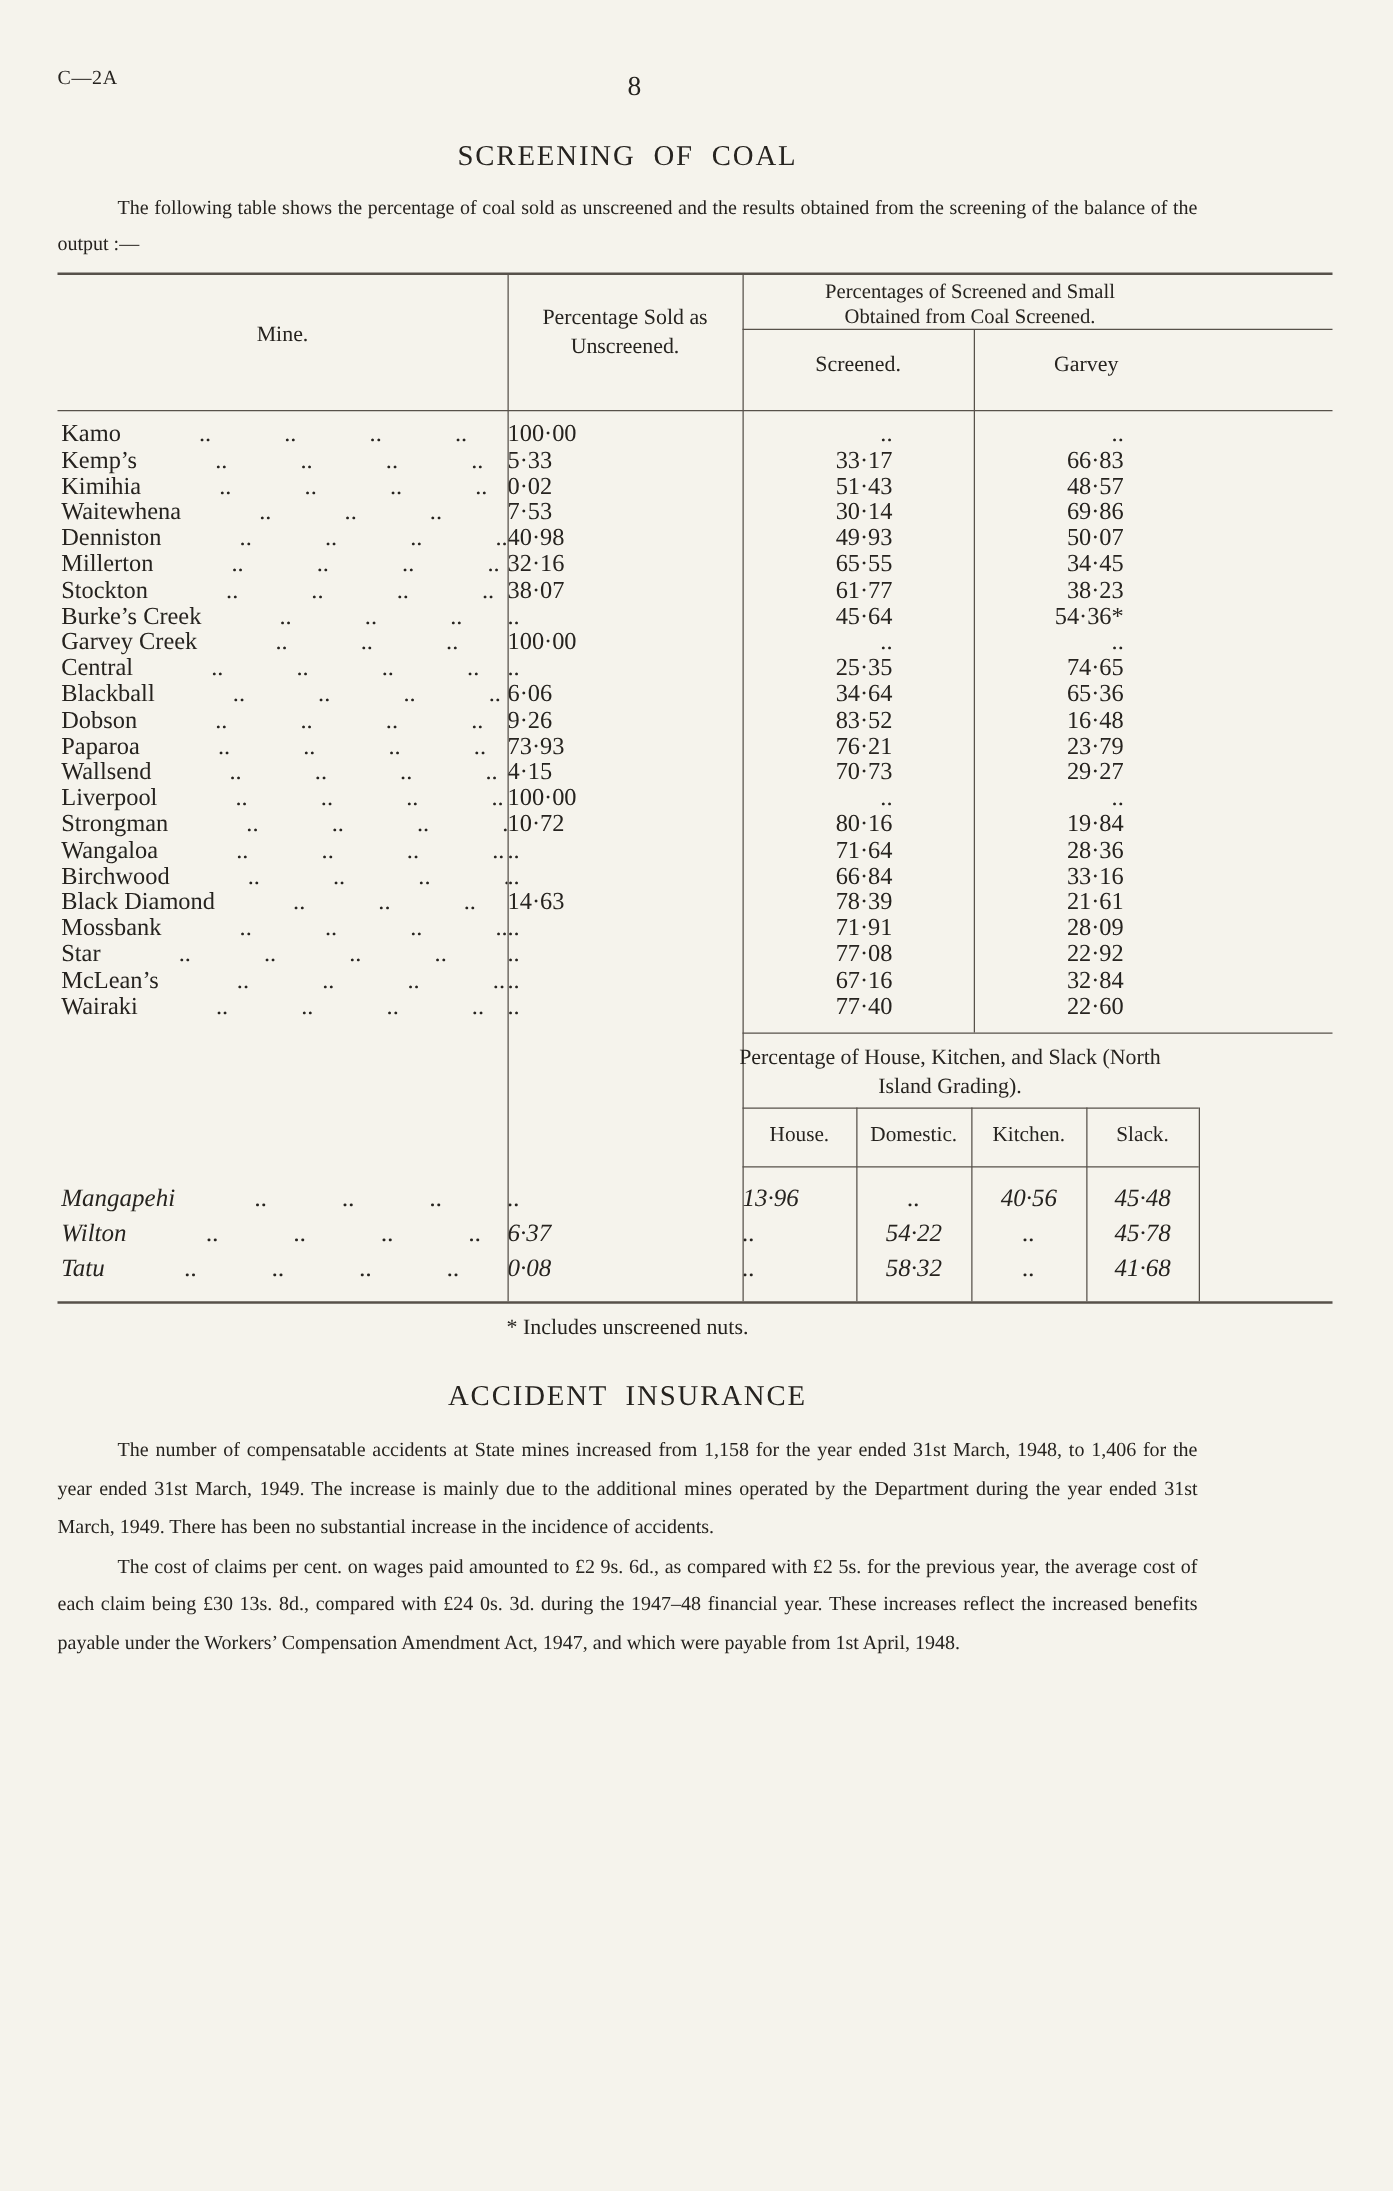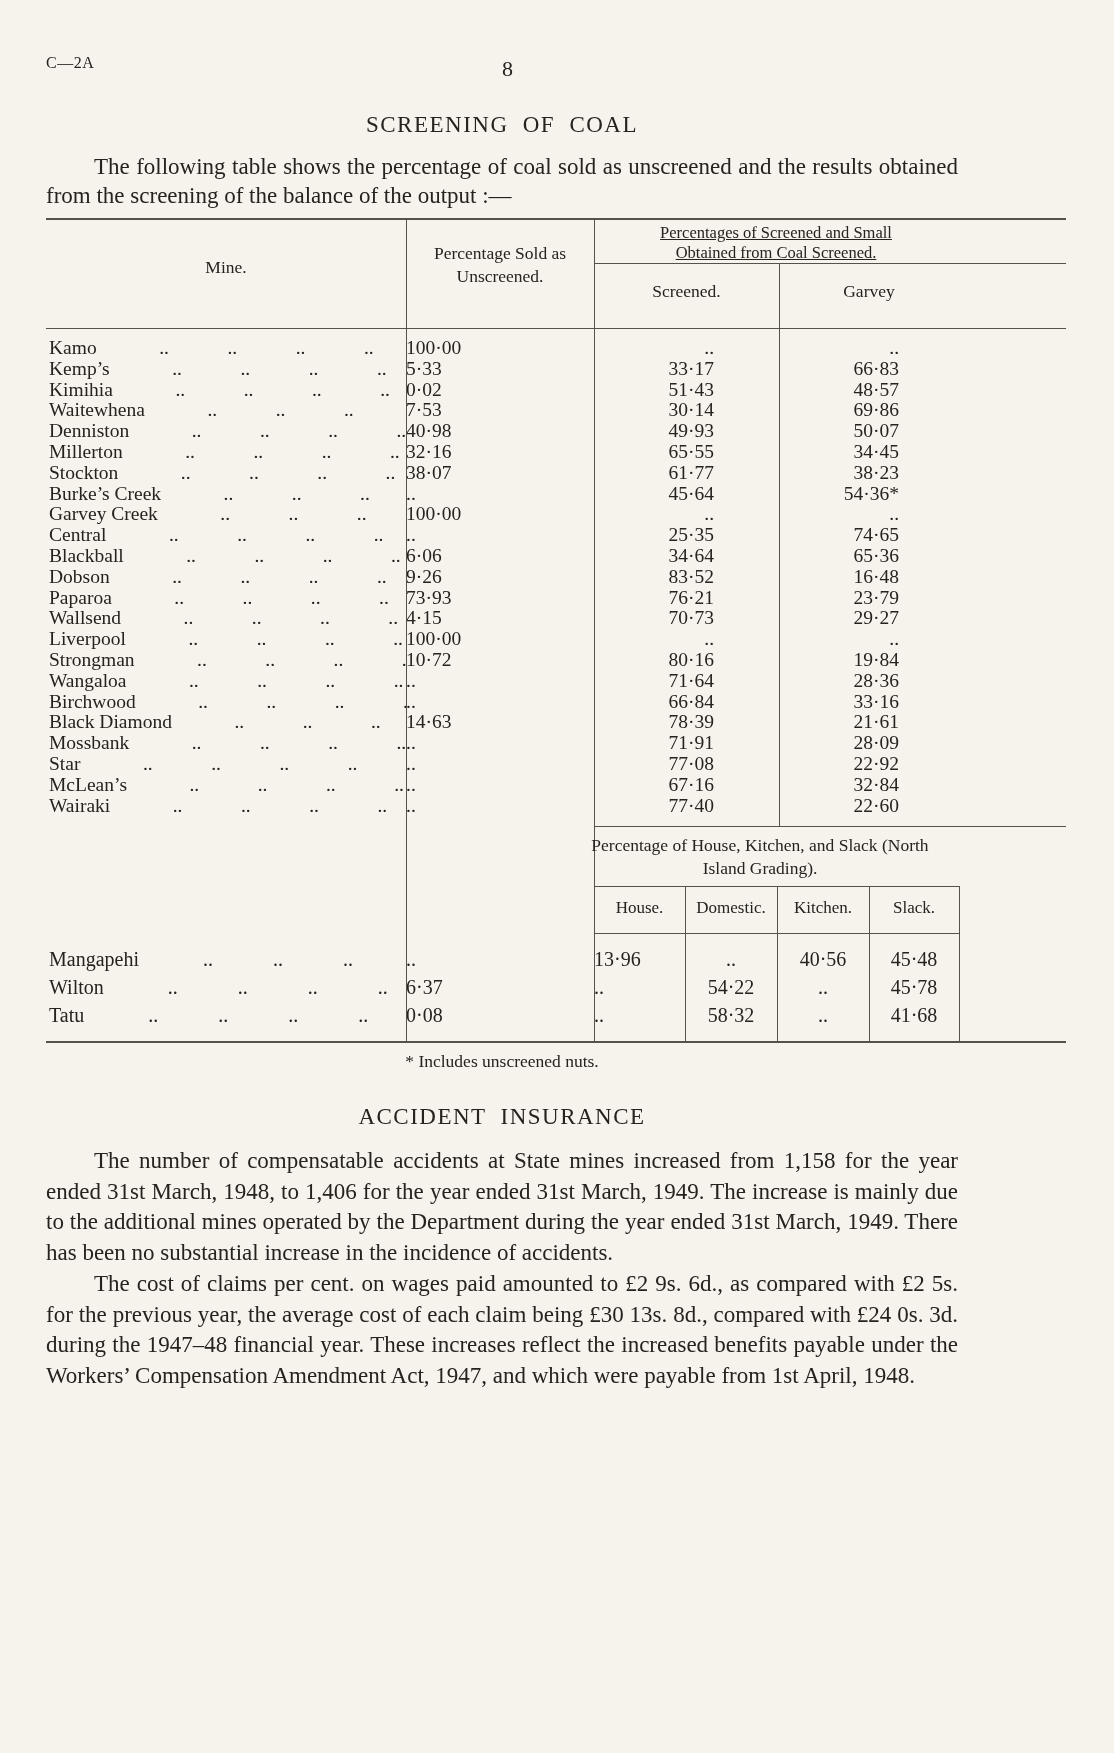--- a/index.html
+++ b/index.html
@@ -15,45 +15,45 @@
   .doc-ref { position:absolute; left:46px; top:54px; font-size:16px; letter-spacing:.5px; }
   .page-num { position:absolute; left:502px; top:56px; font-size:22px; }
   .content { position:absolute; left:46px; top:104px; width:912px; }
 
   .sec-title {
     font-size:23px; font-weight:400; text-align:center;
     letter-spacing:1.5px; word-spacing:7px; margin:8px 0 14px;
   }
   .h2 { margin:32px 0 16px; }
   .body-par {
-    font-size:23px; line-height:30.5px; text-align:justify;
+    font-size:16px; line-height:30.5px; text-align:justify;
     text-indent:48px; margin:0 0 1px;
   }
   .intro { line-height:29px; }
 
   
   .coal-table {
     position:relative; width:1020px; margin-top:8px;
     border-top:2px solid var(--rule); border-bottom:2px solid var(--rule);
     font-size:19.5px;
   }
   .vrule { position:absolute; width:1px; background:var(--rule); }
   .hrule { position:absolute; height:1px; background:var(--rule); }
 
   .thead { position:relative; height:108px; font-size:17.5px; }
   .hc { position:absolute; text-align:center; line-height:23px; }
   .hc-mine  { left:0; width:360px; top:36px; }
   .hc-unscr { left:360px; width:188px; top:22px; padding:0 12px; }
-  .hc-span  { left:589px; width:282px; top:3px; font-size:16.5px; line-height:19.5px;text-decoration:underline; }
+  .hc-span  { left:589px; width:282px; top:3px; font-size:16.5px; line-height:19.5px; }
   .hc-scr   { left:548px; width:185px; top:60px; }
   .hc-small { left:733px; width:180px; top:60px; }
 
   .tbody-main { padding:10px 0; }
   .trow { display:flex; height:20.8px; line-height:20.8px; }
-  .trow.g { height:28px; line-height:28px; font-size:20px; }
+  .trow.g { height:28px; line-height:28px; font-size:20px;font-style:italic; }
   .cell { flex:none; }
   .c-mine { width:360px; display:flex; padding-left:3px; }
   .mine-name { white-space:nowrap; }
   .leaders { flex:1; overflow:hidden; white-space:nowrap; margin-left:4px; padding-right:14px; }
   .c-unscr { width:188px; text-align:left; padding-right:60px; }
   .c-scr   { width:185px; text-align:right; padding-right:65px; }
   .c-small { width:287px; text-align:right; padding-right:167px; }
   .c-house { width:91px; text-align:left; }
   .c-dom   { width:92px; text-align:center; }
   .c-kit   { width:92px; text-align:center; }

